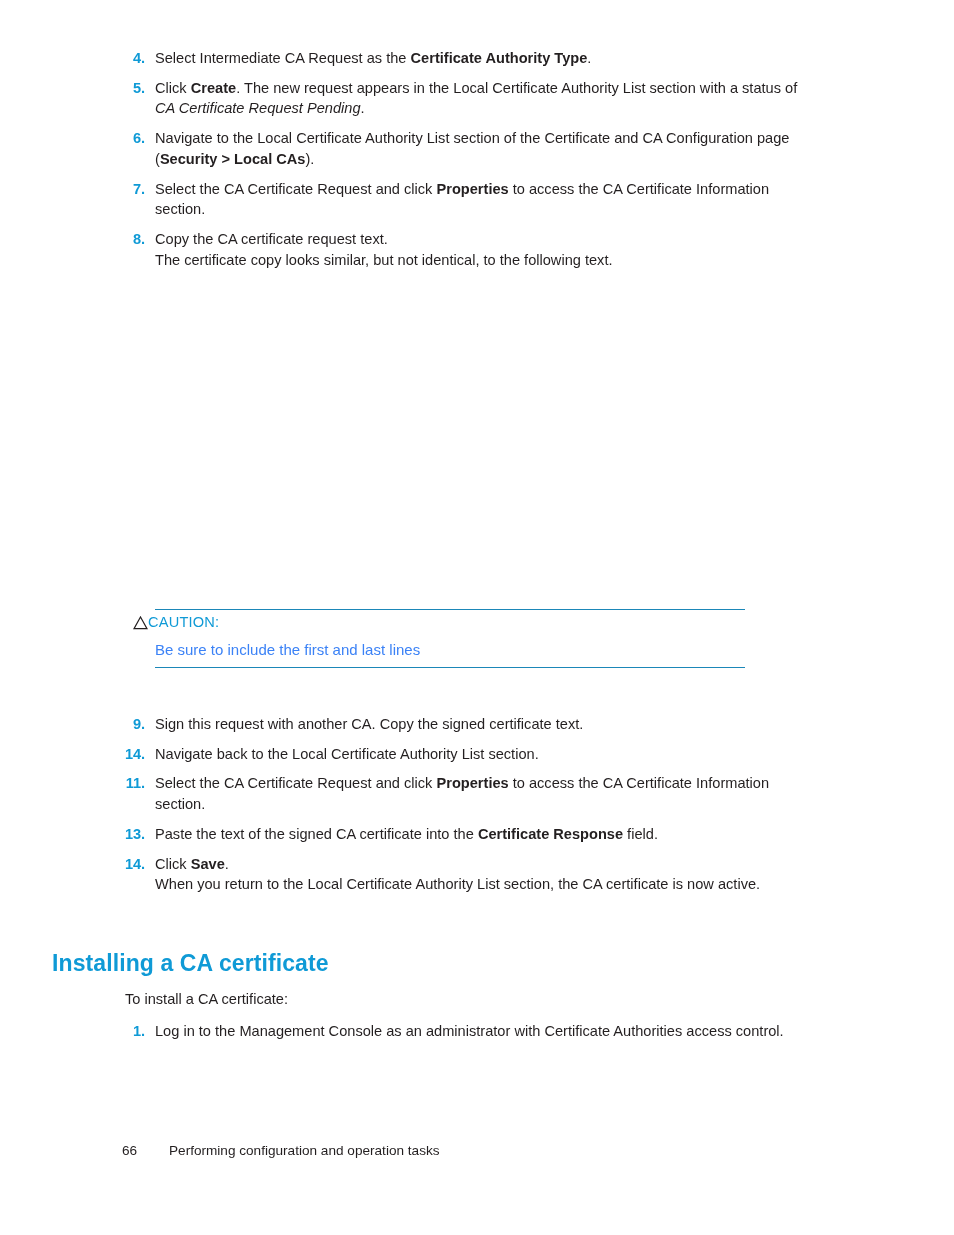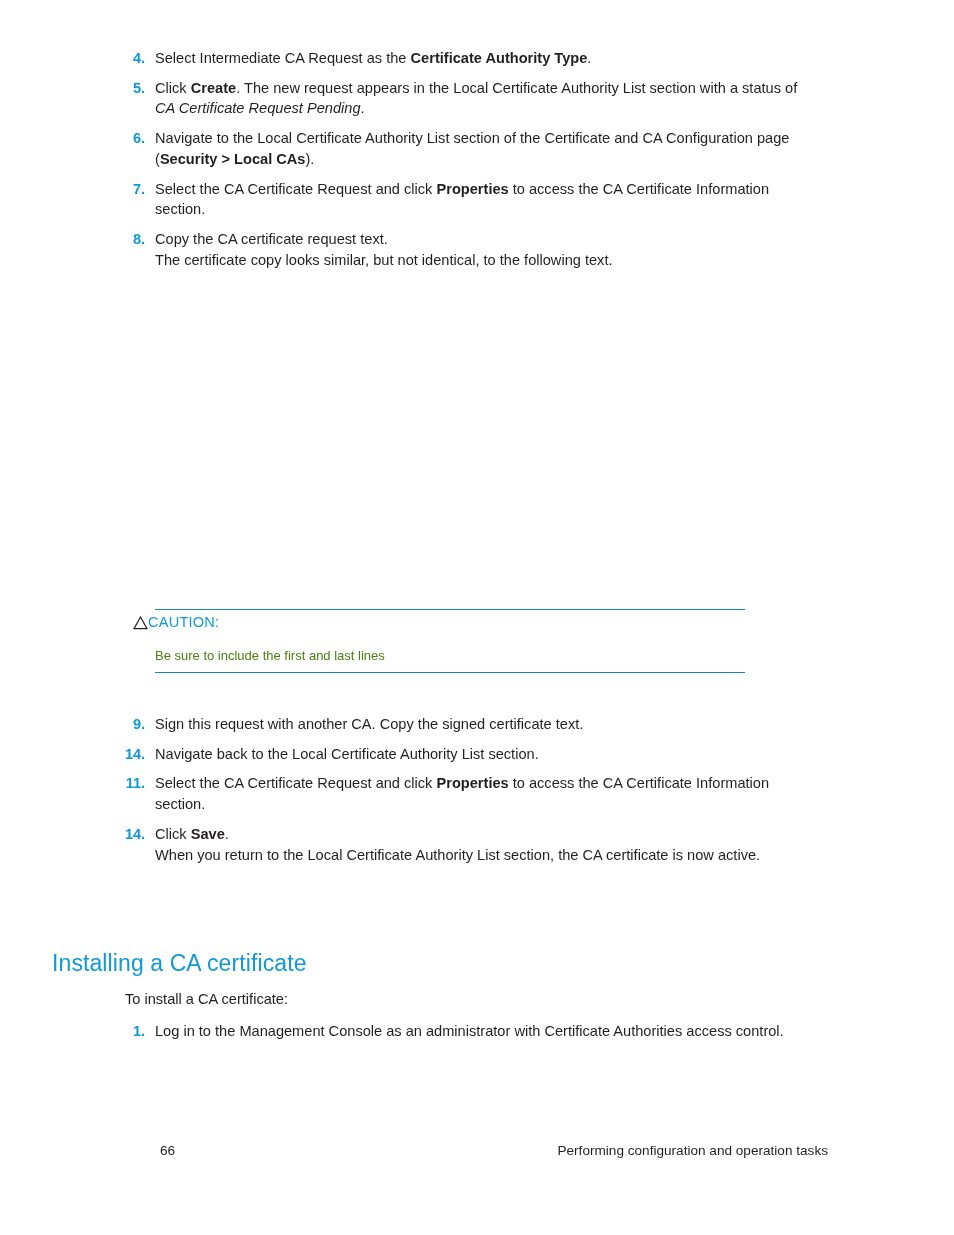--- a/index.html
+++ b/index.html
@@ -67,21 +67,21 @@
   
   .block {
     position: absolute;
   }
 
   #steps-top    { left: 110px; top: 48px;  width: 700px; }
   #empty-code   { left: 155px; top: 280px; width: 645px; height: 315px; }
   #caution      { left: 133px; top: 609px; width: 625px; }
   #steps-mid    { left: 110px; top: 714px; width: 700px; }
   #section      { left: 52px;  top: 950px; width: 760px; }
-  #footer       { left: 128px; top: 1143px; width: 700px; text-align: right; }
+  #footer       { left: 122px; top: 1143px; width: 700px; }
 
   
   .caution-rule {
     height: 0;
     border-top: 1.6px solid #1b87b8;
     margin: 0;
   }
   .caution-top-rule {
     margin-left: 22px;
     width: 590px;
@@ -102,35 +102,35 @@
     flex: 0 0 auto;
     display: block;
   }
   .caution-title {
     color: #0f9ad6;
     font-size: 14.6px;
     line-height: 1.2;
     letter-spacing: 0.2px;
   }
   .caution-body {
-    margin-top: 15px;
+    margin-top: 7px;
     margin-left: 22px;
-    font-size: 13px;
-    line-height: 1.42;
-    color: #4d7c0f;
+    font-size: 15px;
+    line-height: 1.42;
+    color: #3b82f6;
   }
   .caution-body .line2 { display: block; }
   .caution-indent { display: inline-block; width: 78px; }
 
   
   .section-title {
     color: #0f9ad6;
     font-size: 23px;
     line-height: 1.2;
-    font-weight: normal;
+    font-weight: bold;
     margin: 0 0 11px 0;
     letter-spacing: 0.1px;
   }
   .section-para {
     margin: 0 0 12px 0;
     padding-left: 73px;   
     font-size: 14.6px;
     line-height: 1.42;
     color: #231f20;
   }
@@ -209,20 +209,24 @@
         </li>
         <li class="proc-item">
           <span class="proc-num">14.</span>
           <span class="proc-text"><span>Navigate back to the Local Certificate Authority List section.</span></span>
         </li>
         <li class="proc-item">
           <span class="proc-num">11.</span>
           <span class="proc-text"><span>Select the CA Certificate Request and click </span><b>Properties</b><span> to access the CA Certificate Information section.</span></span>
         </li>
         <li class="proc-item">
+          <span class="proc-num">13.</span>
+          <span class="proc-text"><span>Paste the text of the signed CA certificate into the </span><b>Certificate Response</b><span> field.</span></span>
+        </li>
+        <li class="proc-item">
           <span class="proc-num">14.</span>
           <span class="proc-text"><span>Click </span><b>Save</b><span>.</span></span>
         </li>
       </ol>
     <div class="cont-para">When you return to the Local Certificate Authority List section, the CA certificate is now active.</div>
   </div>
 
   <div class="block" id="section">
     <h2 class="section-title">Installing a CA certificate</h2>
     <p class="section-para">To install a CA certificate:</p>

